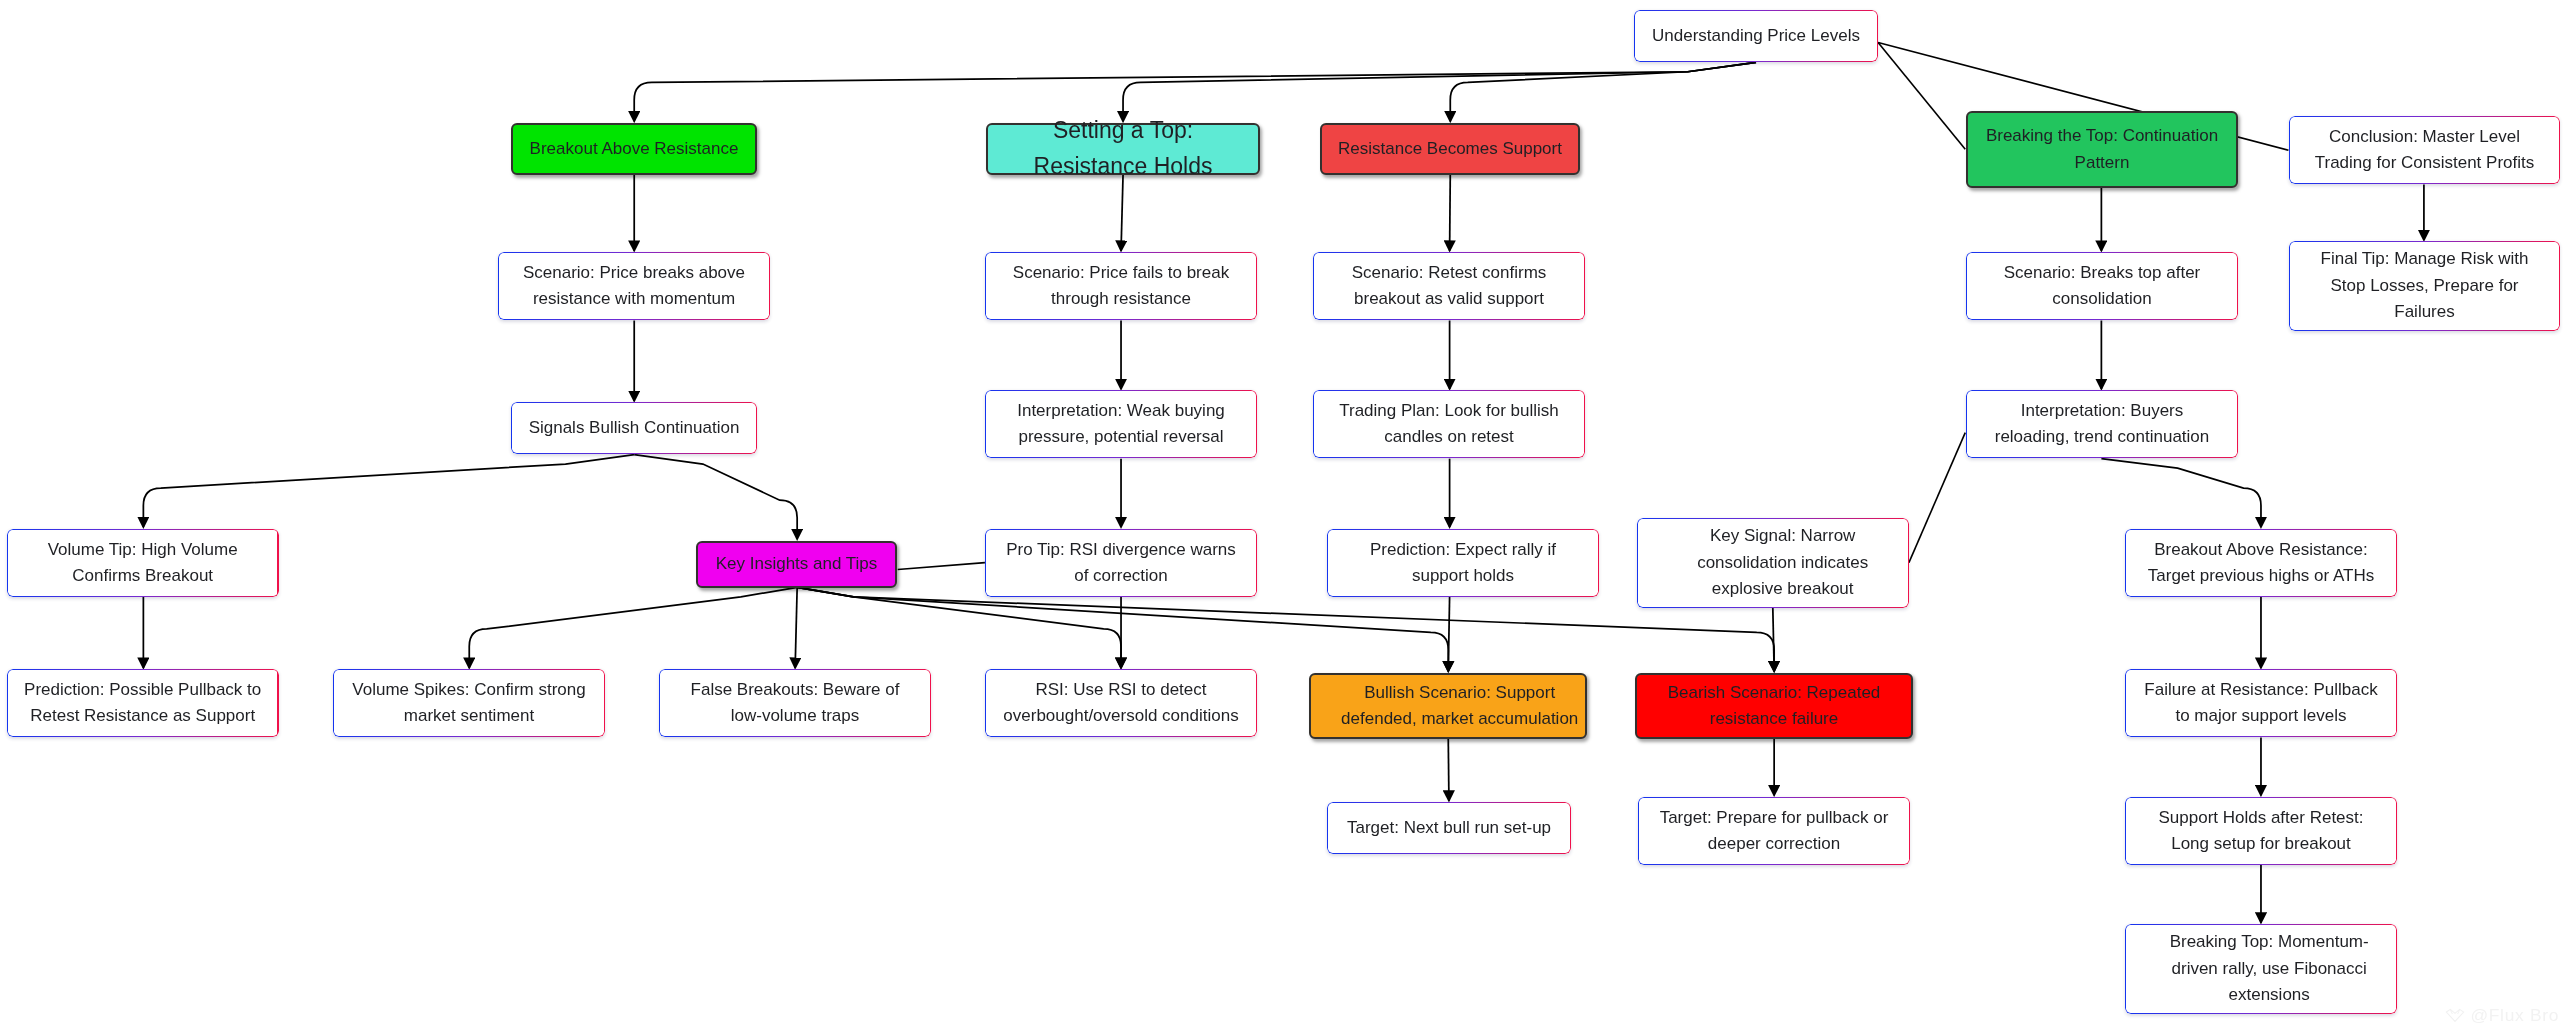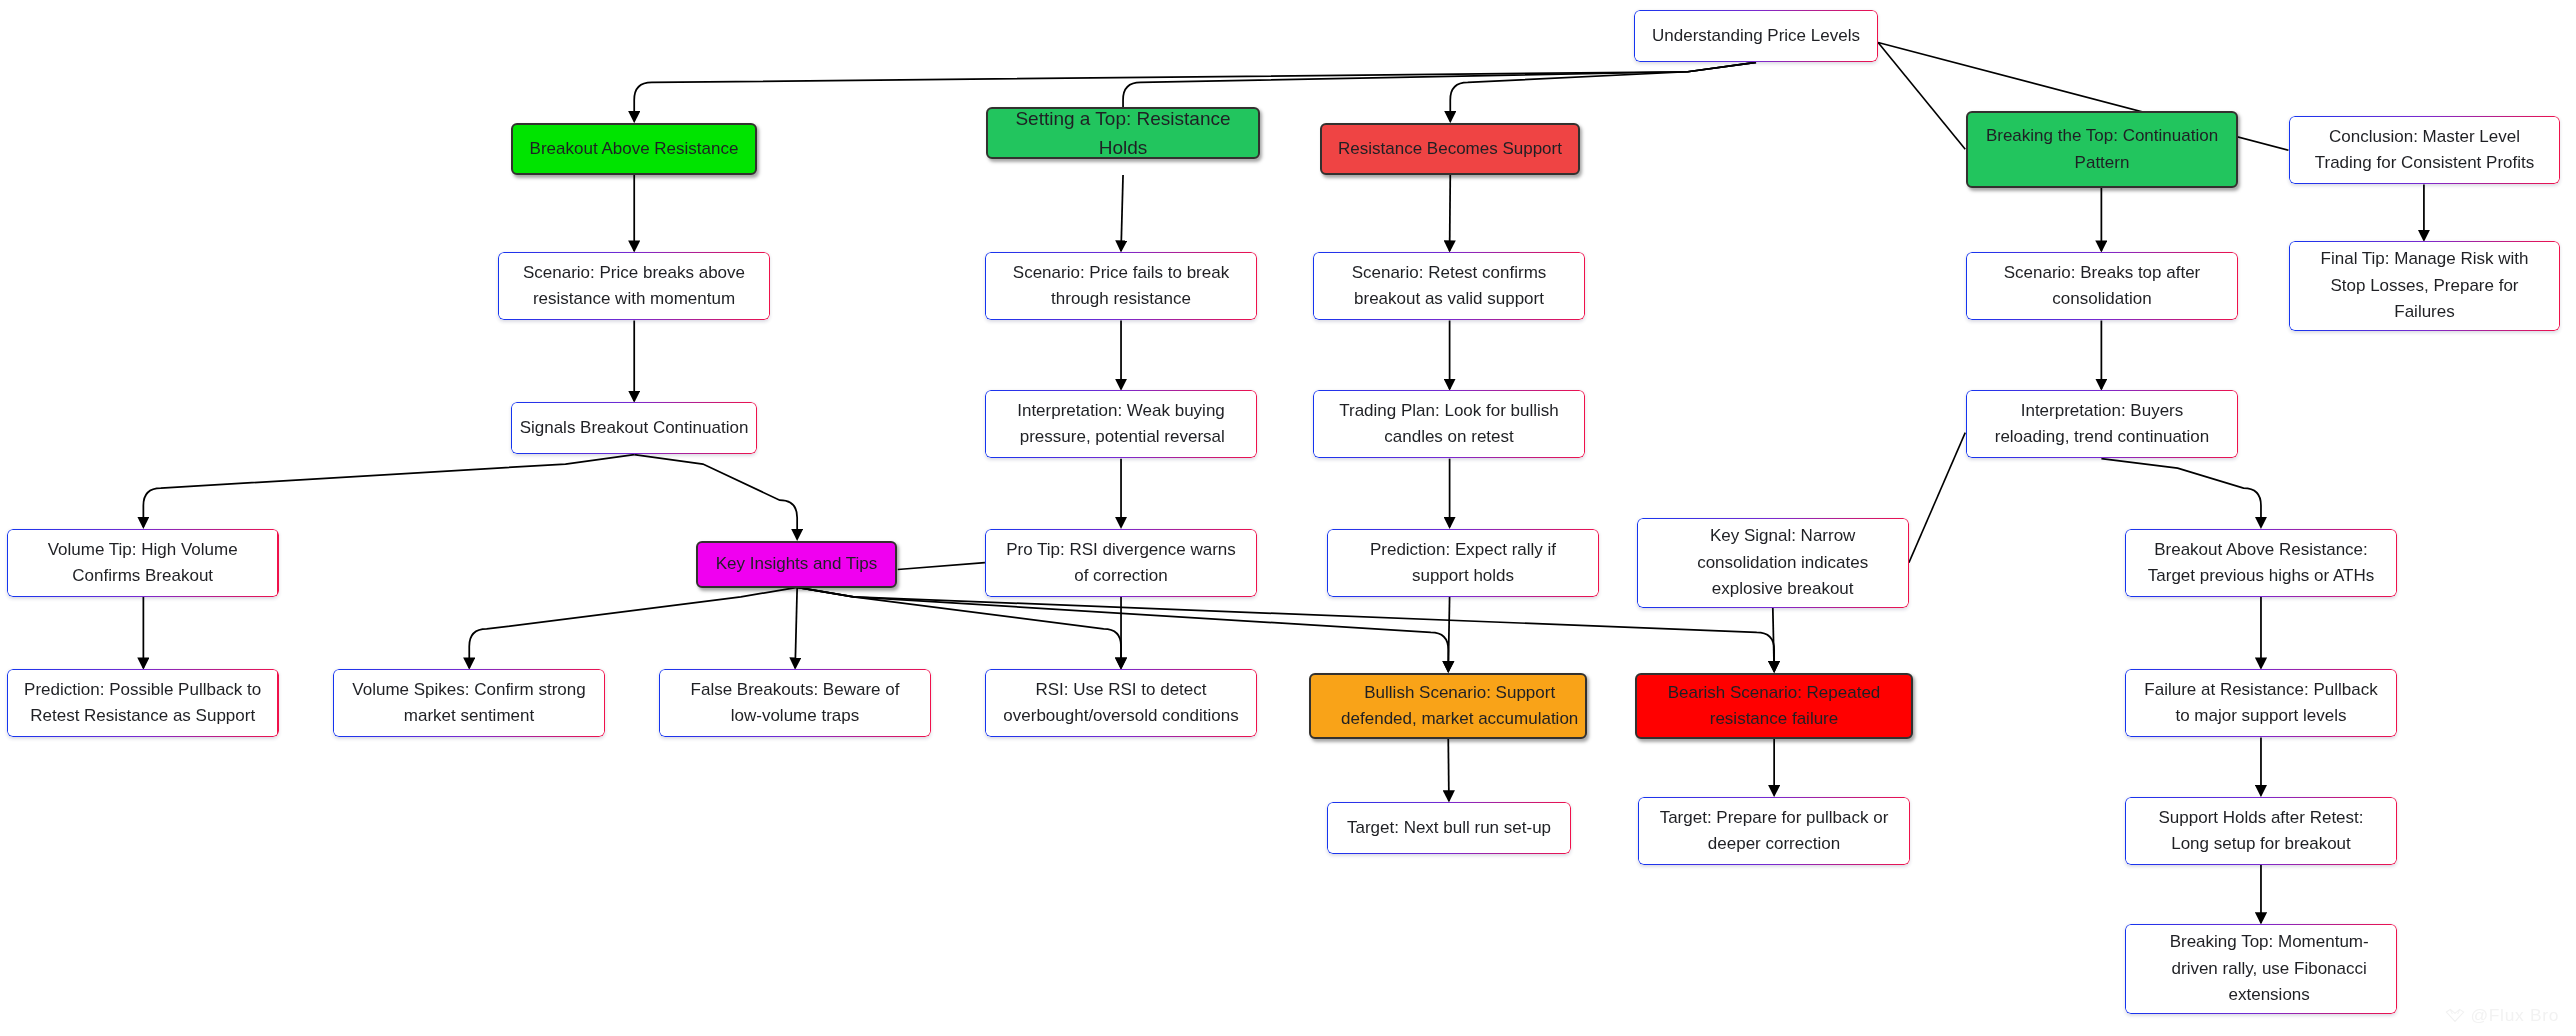--- a/index.html
+++ b/index.html
@@ -125,21 +125,21 @@
         <path d="M 3371 1290 L 3371 1376" marker-end="url(#arrow)" stroke-width="2.6"></path>
       </g>
   </svg>
   <div id="nodes">
       <div class="node plain" style="left: 1634px; top: 10px; width: 244px; height: 52px; font-size: 17px;">
         <span class="label">Understanding Price Levels</span>
       </div>
       <div class="node fill" style="left: 511px; top: 123px; width: 246px; height: 52px; font-size: 17px; background: rgb(0, 228, 0);">
         <span class="label">Breakout Above Resistance</span>
       </div>
-      <div class="node fill" style="left: 986px; top: 107px; width: 274px; height: 52px; font-size: 19px; background: #22c55e;">
+      <div class="node fill" style="left: 986px; top: 123px; width: 274px; height: 52px; font-size: 23px; background: #5eead4;">
         <span class="label">Setting a Top: Resistance Holds</span>
       </div>
       <div class="node fill" style="left: 1320px; top: 123px; width: 260px; height: 52px; font-size: 17px; background: #ef4444;">
         <span class="label">Resistance Becomes Support</span>
       </div>
       <div class="node fill" style="left: 1966px; top: 111px; width: 272px; height: 77px; font-size: 17px; background: #22c55e;">
         <span class="label">Breaking the Top: Continuation
 Pattern</span>
       </div>
       <div class="node plain" style="left: 2289px; top: 116px; width: 271px; height: 68px; font-size: 17px;">
@@ -161,23 +161,23 @@
       <div class="node plain" style="left: 1966px; top: 252px; width: 272px; height: 68px; font-size: 17px;">
         <span class="label">Scenario: Breaks top after
 consolidation</span>
       </div>
       <div class="node plain" style="left: 2289px; top: 241px; width: 271px; height: 90px; font-size: 17px;">
         <span class="label">Final Tip: Manage Risk with
 Stop Losses, Prepare for
 Failures</span>
       </div>
       <div class="node plain" style="left: 511px; top: 402px; width: 246px; height: 52px; font-size: 17px;">
-        <span class="label">Signals Breakout Continuation</span>
-      </div>
-      <div class="node plain" style="left: 985px; top: 390px; width: 272px; height: 68px; font-size: 17px; text-align: right;">
+        <span class="label">Signals Bullish Continuation</span>
+      </div>
+      <div class="node plain" style="left: 985px; top: 390px; width: 272px; height: 68px; font-size: 17px;">
         <span class="label">Interpretation: Weak buying
 pressure, potential reversal</span>
       </div>
       <div class="node plain" style="left: 1313px; top: 390px; width: 272px; height: 68px; font-size: 17px;">
         <span class="label">Trading Plan: Look for bullish
 candles on retest</span>
       </div>
       <div class="node plain" style="left: 1966px; top: 390px; width: 272px; height: 68px; font-size: 17px;">
         <span class="label">Interpretation: Buyers
 reloading, trend continuation</span>

